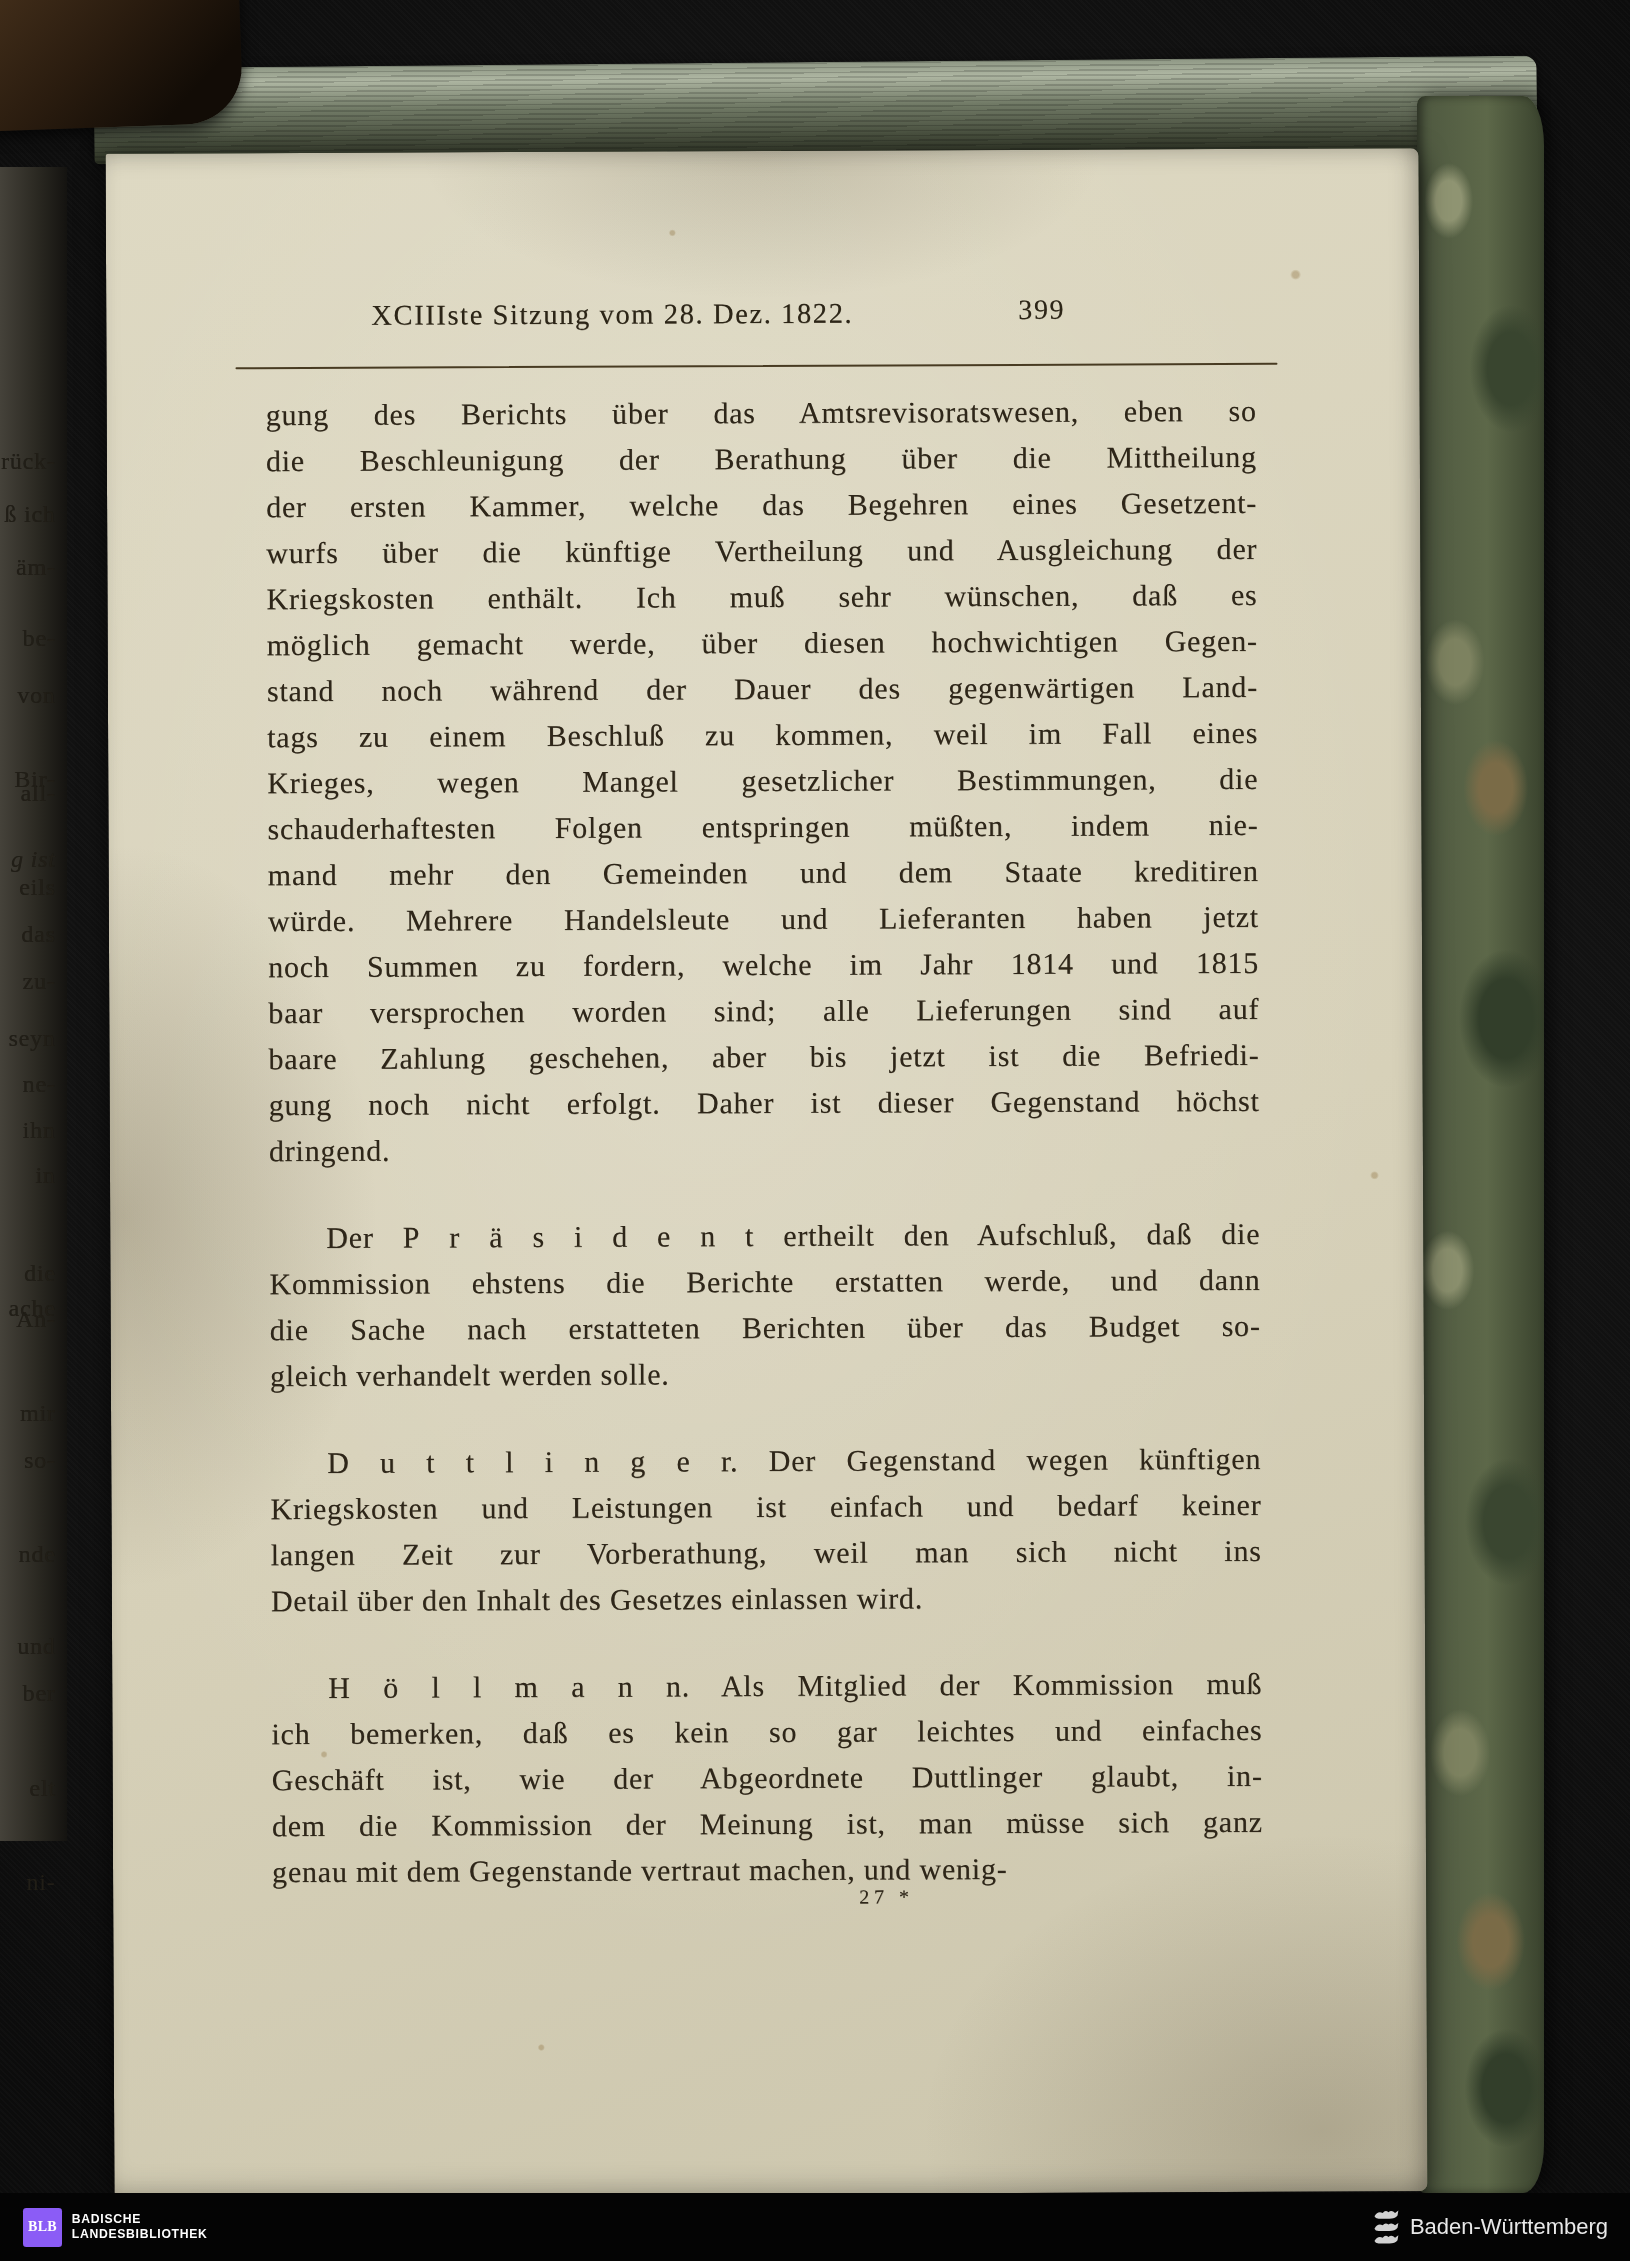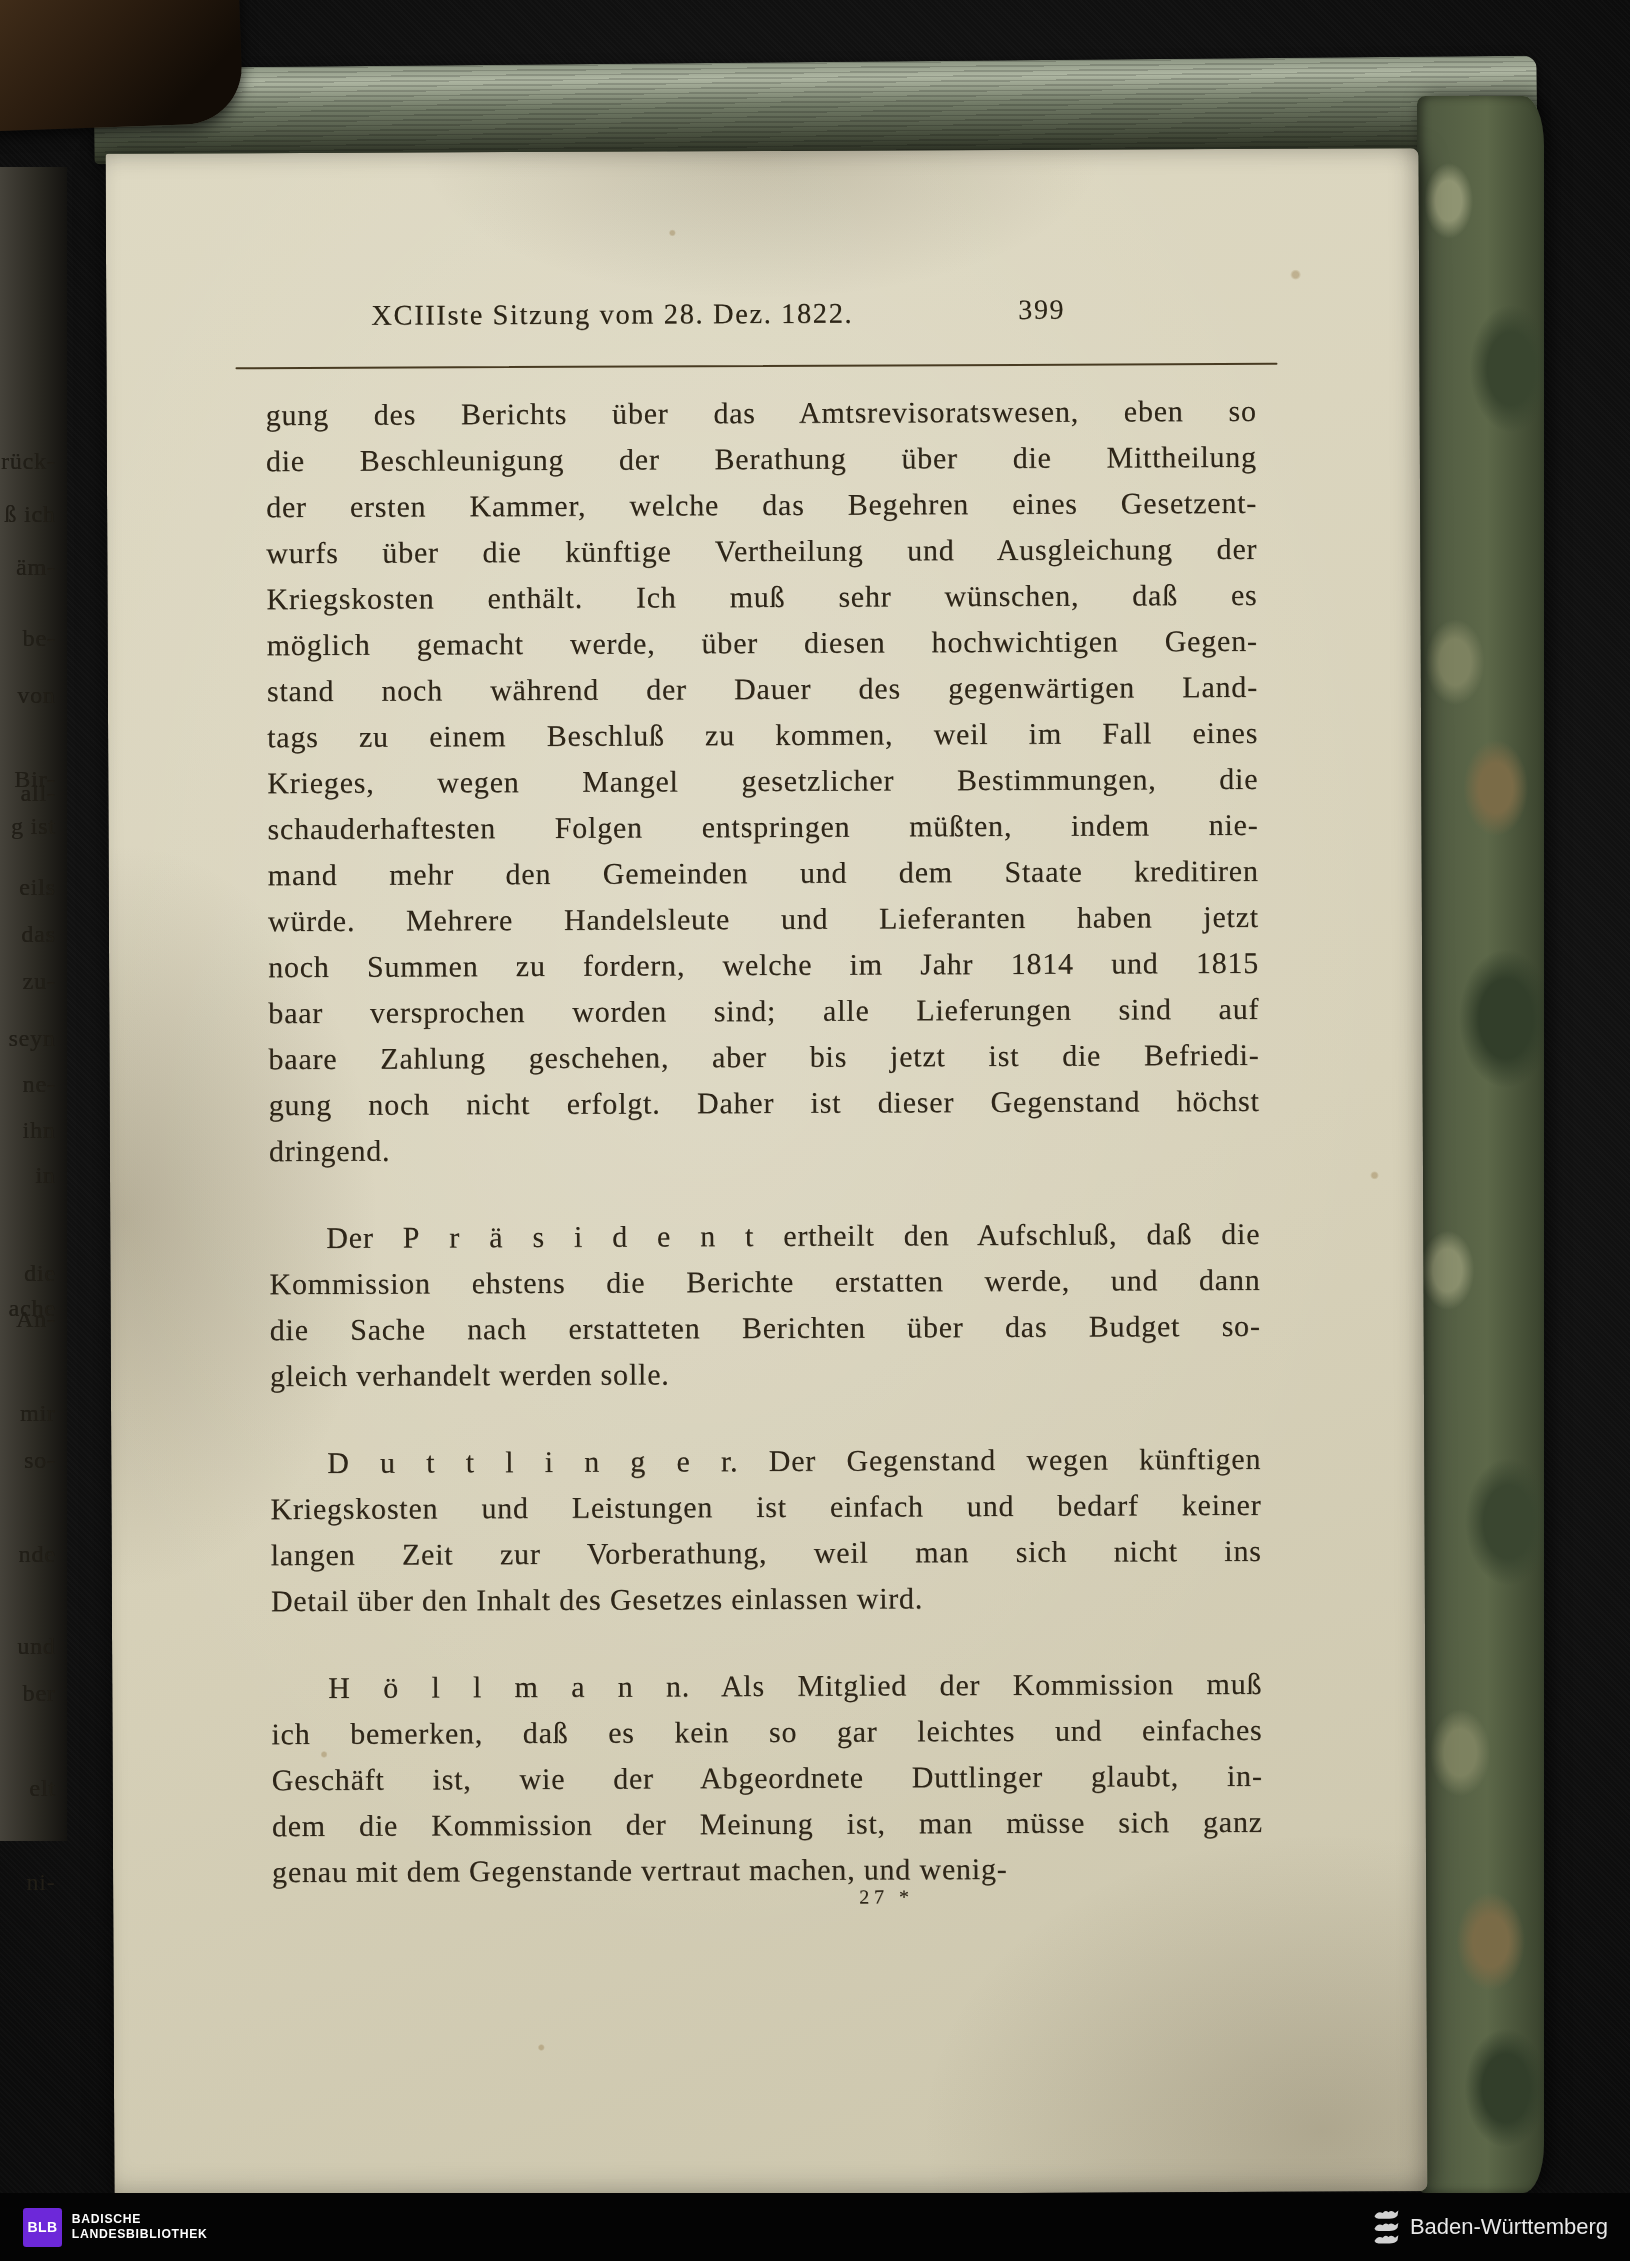--- a/index.html
+++ b/index.html
@@ -114,23 +114,23 @@
   
   .footer-bar {
     position:absolute; left:0; right:0; bottom:0; height:68px;
     background:#040404;
     display:flex; align-items:center; justify-content:space-between;
     padding:0 23px; box-sizing:border-box;
     font-family:"Liberation Sans","DejaVu Sans",sans-serif;
   }
   .blb { display:flex; align-items:center; gap:9.8px; }
   .blb-square {
-    width:39px; height:39px; background:#6d28d9; border-radius:3.3px;
+    width:39px; height:39px; background:#8b5cf6; border-radius:3.3px;
     display:flex; align-items:center; justify-content:center;
-    color:#fff; font-weight:bold; font-size:14px; letter-spacing:0.4px;
+    color:#fff; font-weight:bold; font-size:14px; letter-spacing:0.4px;font-family:Liberation Serif, serif;
   }
   .blb-text div {
     color:#fff; font-weight:bold; font-size:12.2px; line-height:15.5px; letter-spacing:0.7px;
   }
   .bw { display:flex; align-items:center; gap:9.8px; }
   .bw-icon { display:block; }
   .bw-text { color:#e8e8e8; font-size:22px; }
 </style>
 </head>
 <body>
@@ -142,21 +142,21 @@
   <div class="fore-edge"></div>
 
   <div class="left-sliver">
       <div class="fragment" style="top: 281px;">rück-</div>
       <div class="fragment" style="top: 334px;">ß ich</div>
       <div class="fragment" style="top: 387px;">äm-</div>
       <div class="fragment" style="top: 458px;">be-</div>
       <div class="fragment" style="top: 515px;">von</div>
       <div class="fragment" style="top: 567px; margin-top: 32px;">Bir-</div>
       <div class="fragment" style="top: 613px;">all-</div>
-      <div class="fragment" style="top: 646px;">g ist</div>
+      <div class="fragment" style="top: 679px; font-style: italic;">g ist</div>
       <div class="fragment" style="top: 707px;">eils</div>
       <div class="fragment" style="top: 754px;">das</div>
       <div class="fragment" style="top: 801px;">zu-</div>
       <div class="fragment" style="top: 858px;">seyn</div>
       <div class="fragment" style="top: 904px;">ne-</div>
       <div class="fragment" style="top: 950px;">ihn</div>
       <div class="fragment" style="top: 995px;">in</div>
       <div class="fragment" style="top: 1093px;">die</div>
       <div class="fragment" style="top: 1139px;">An-</div>
       <div class="fragment" style="top: 1128px; margin-left: 13px;">ache</div>

